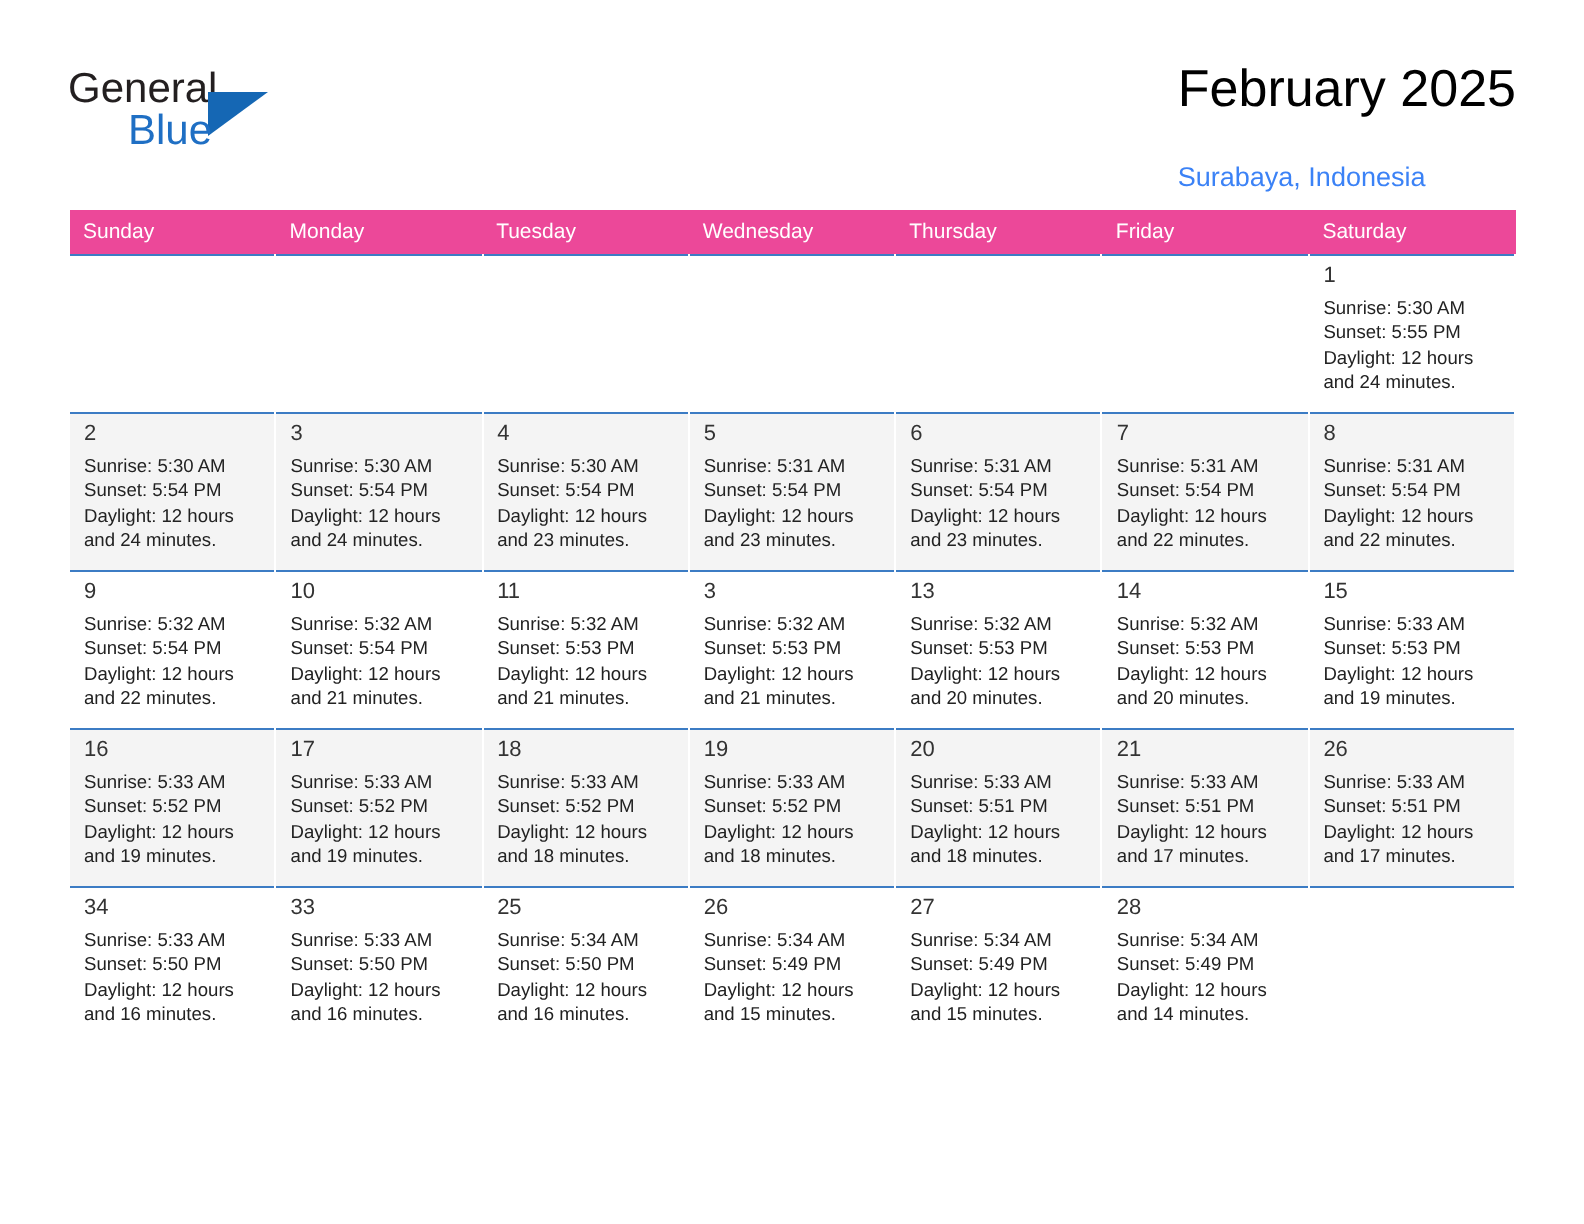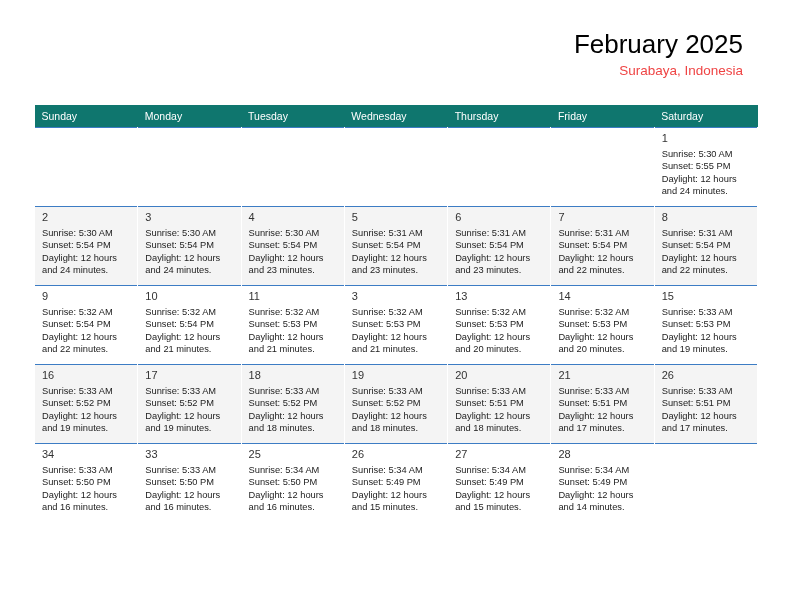--- a/index.html
+++ b/index.html
@@ -58,49 +58,49 @@
     left: 70px;
     top: 13px;
     width: 0;
     height: 0;
     border-left: 30px solid #1567b4;
     border-bottom: 22px solid transparent;
   }
 
   .title-block {
     position: absolute;
-    right: 15px;
+    right: 0;
     top: 0;
-    text-align: right;
+    text-align: left;
   }
   .cal-title {
     font-size: 26px;
     color: #000000;
     line-height: 32px;
     white-space: nowrap;
   }
   .cal-subtitle {
     font-size: 13.5px;
-    color: #ef4444;
+    color: #3b82f6;
     line-height: 20px;
-    margin-top: 1px;
+    margin-top: 19px;
     white-space: nowrap;
   }
 
   
   .calendar {
     position: absolute;
     left: 34px;
     top: 105px;
     width: 724px;
     border-collapse: collapse;
     table-layout: fixed;
   }
   .calendar th {
-    background: #0f766e;
+    background: #ec4899;
     color: #ffffff;
     font-size: 10.5px;
     font-weight: normal;
     text-align: left;
     padding: 5px 0 5px 7px;
     height: 11px;
     border: none;
   }
   .calendar td {
     vertical-align: top;
@@ -136,20 +136,25 @@
     visibility: hidden;
   }
 </style>
 </head>
 <body>
 
 <div class="page">
 
   <div class="header">
 
+    <div class="logo">
+      <span class="logo-general">General</span>
+      <span class="logo-tri"></span>
+      <span class="logo-blue">Blue</span>
+    </div>
 
     <div class="title-block">
       <div class="cal-title">February 2025</div>
       <div class="cal-subtitle">Surabaya, Indonesia</div>
     </div>
 
   </div>
 
   <table class="calendar">
     <thead>

